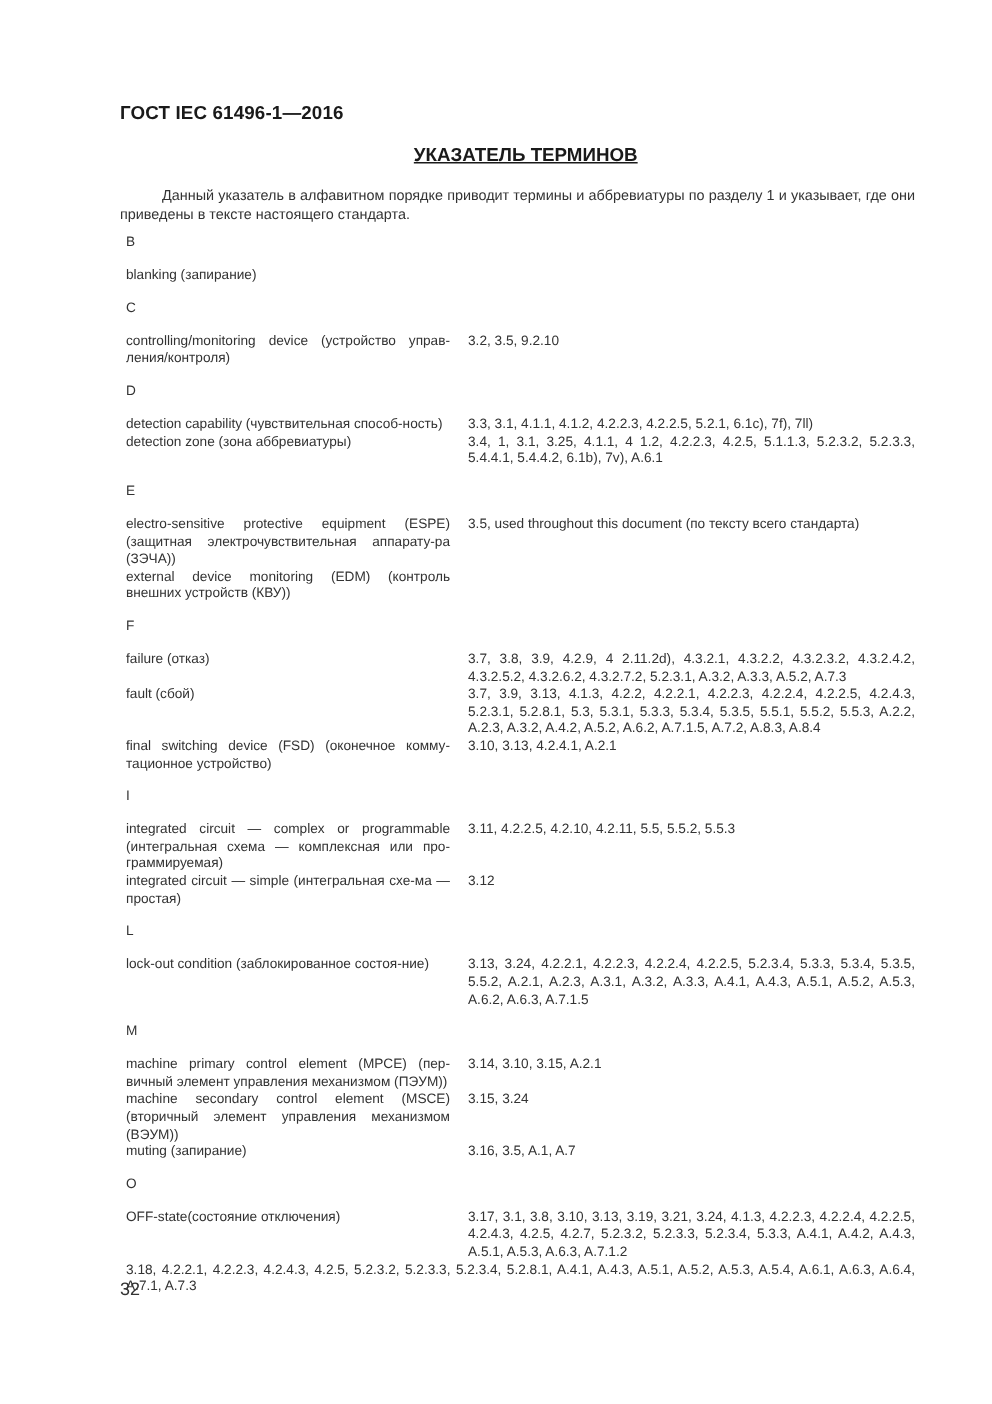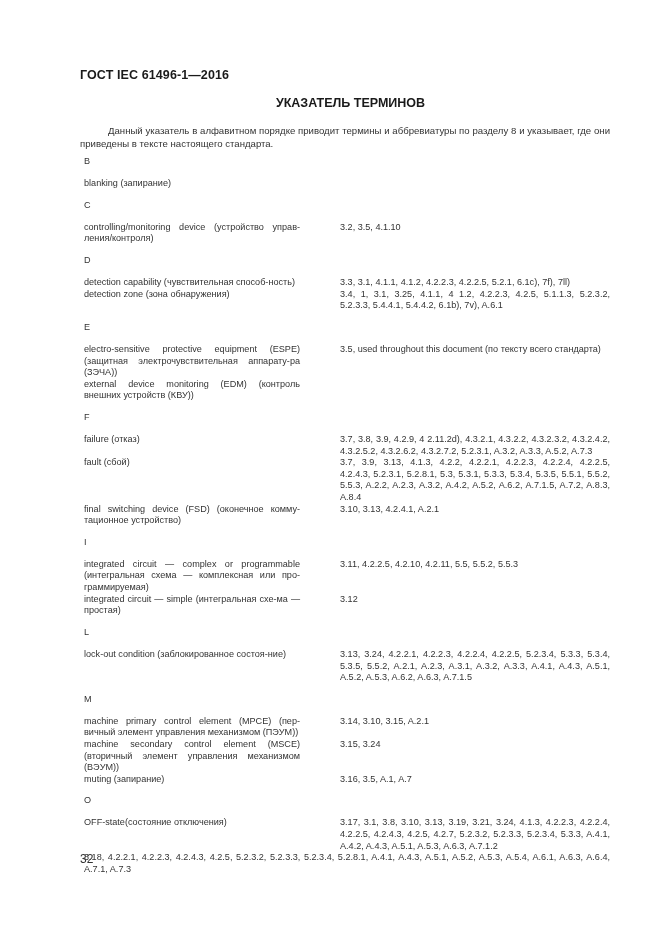--- a/index.html
+++ b/index.html
@@ -1,63 +1,63 @@
 <!DOCTYPE html>
 <html><head>
 <meta charset="utf-8">
 <style>
   html, body { margin: 0; padding: 0; background: #ffffff; }
   body { width: 661px; height: 936px; position: relative; overflow: hidden;
          font-family: "Liberation Sans", sans-serif; color: #2a2a2a; }
   .page { position: absolute; left: 0; top: 0; width: 617px; height: 936px; }
   .doc-id { position: absolute; left: 80px; top: 68px; font-size: 12.5px; font-weight: bold; color: #1a1a1a; letter-spacing: 0.1px; }
-  .title { position: absolute; left: 0; width: 661px; top: 96px; text-align: center; font-size: 12.5px; font-weight: bold; color: #1a1a1a; padding-left: 40px; box-sizing: border-box; }
+  .title { position: absolute; left: 0; width: 661px; top: 96px; text-align: center; font-size: 12.5px; font-weight: bold; color: #1a1a1a; padding-left: 40px; box-sizing: border-box; text-decoration: underline; }
   .intro { position: absolute; left: 80px; width: 530px; top: 124px; font-size: 9.6px; line-height: 13px; text-align: justify; color: #333; }
   .intro .indent { display: inline-block; width: 28px; }
   .index { position: absolute; left: 84px; top: 156px; width: 526px; font-size: 9.1px; line-height: 11.6px; color: #333; }
   .letter { margin: 0 0 10.5px 0; height: 11.6px; }
   .section { margin-bottom: 10px; }
-  .entry { display: flex; gap: 28px; }
+  .entry { display: flex; }
   .term { width: 216px; flex: none; text-align: justify; text-align-last: left; margin-right: 12px; }
   .refs { flex: 1; text-align: justify; text-align-last: left; }
   .page-number { position: absolute; left: 80px; top: 852px; font-size: 12px; color: #333; }
 </style>
 </head>
 <body>
 
 <div class="page">
   <div class="doc-id">ГОСТ IEC 61496-1—2016</div>
   <div class="title">УКАЗАТЕЛЬ ТЕРМИНОВ</div>
-  <div class="intro"><span class="indent"></span><span>Данный указатель в алфавитном порядке приводит термины и аббревиатуры по разделу 8 и указывает, где они приведены в тексте настоящего стандарта.</span></div>
+  <div class="intro"><span class="indent"></span><span>Данный указатель в алфавитном порядке приводит термины и аббревиатуры по разделу 1 и указывает, где они приведены в тексте настоящего стандарта.</span></div>
 
   <div class="index">
 
     <div class="section">
       <div class="letter">B</div>
       <div class="entry">
         <div class="term">blanking (запирание)</div>
       </div>
     </div>
 
     <div class="section">
       <div class="letter">C</div>
       <div class="entry">
         <div class="term">controlling/monitoring device (устройство управ-ления/контроля)</div>
-        <div class="refs">3.2, 3.5, 4.1.10</div>
+        <div class="refs">3.2, 3.5, 9.2.10</div>
       </div>
     </div>
 
     <div class="section">
       <div class="letter">D</div>
       <div class="entry">
         <div class="term">detection capability (чувствительная способ-ность)</div>
         <div class="refs">3.3, 3.1, 4.1.1, 4.1.2, 4.2.2.3, 4.2.2.5, 5.2.1, 6.1c), 7f), 7ll)</div>
       </div>
       <div class="entry">
-        <div class="term">detection zone (зона обнаружения)</div>
+        <div class="term">detection zone (зона аббревиатуры)</div>
         <div class="refs">3.4, 1, 3.1, 3.25, 4.1.1, 4 1.2, 4.2.2.3, 4.2.5, 5.1.1.3, 5.2.3.2, 5.2.3.3, 5.4.4.1, 5.4.4.2, 6.1b), 7v), A.6.1</div>
       </div>
     </div>
 
     <div class="section">
       <div class="letter">E</div>
       <div class="entry">
         <div class="term">electro-sensitive protective equipment (ESPE) (защитная электрочувствительная аппарату-ра (ЗЭЧА))</div>
         <div class="refs">3.5, used throughout this document (по тексту всего стандарта)</div>
       </div>

